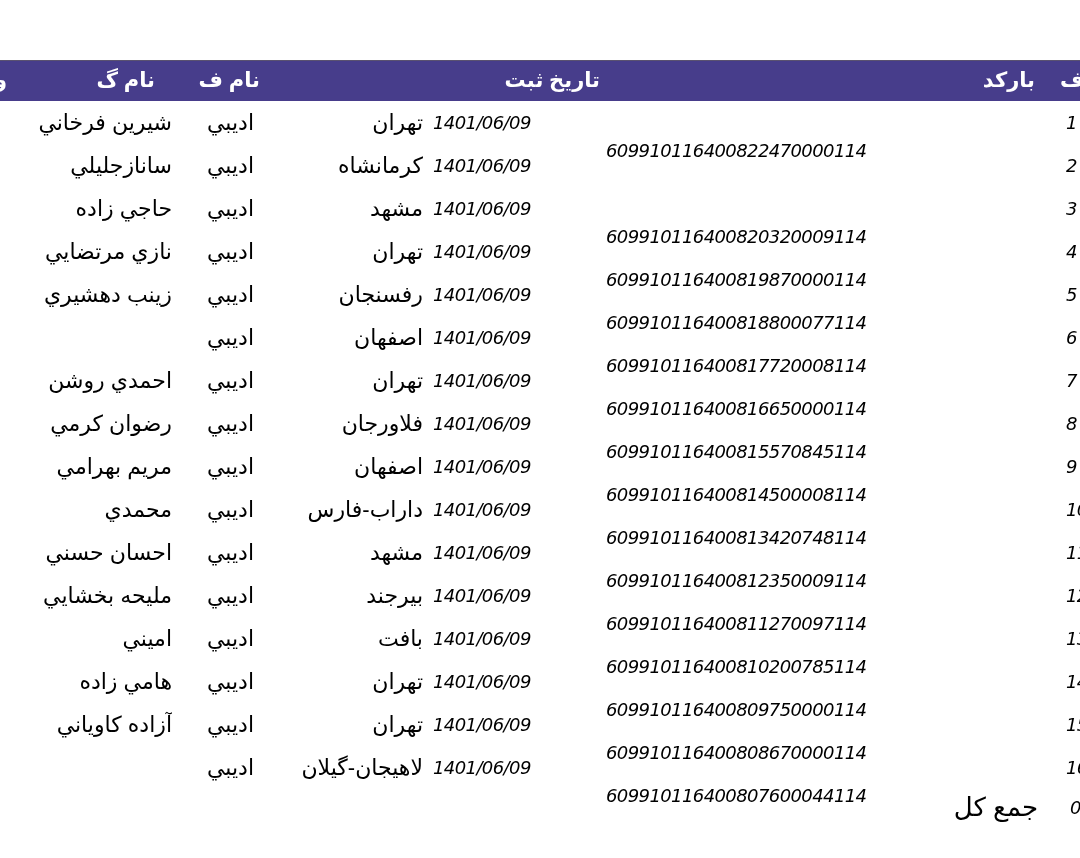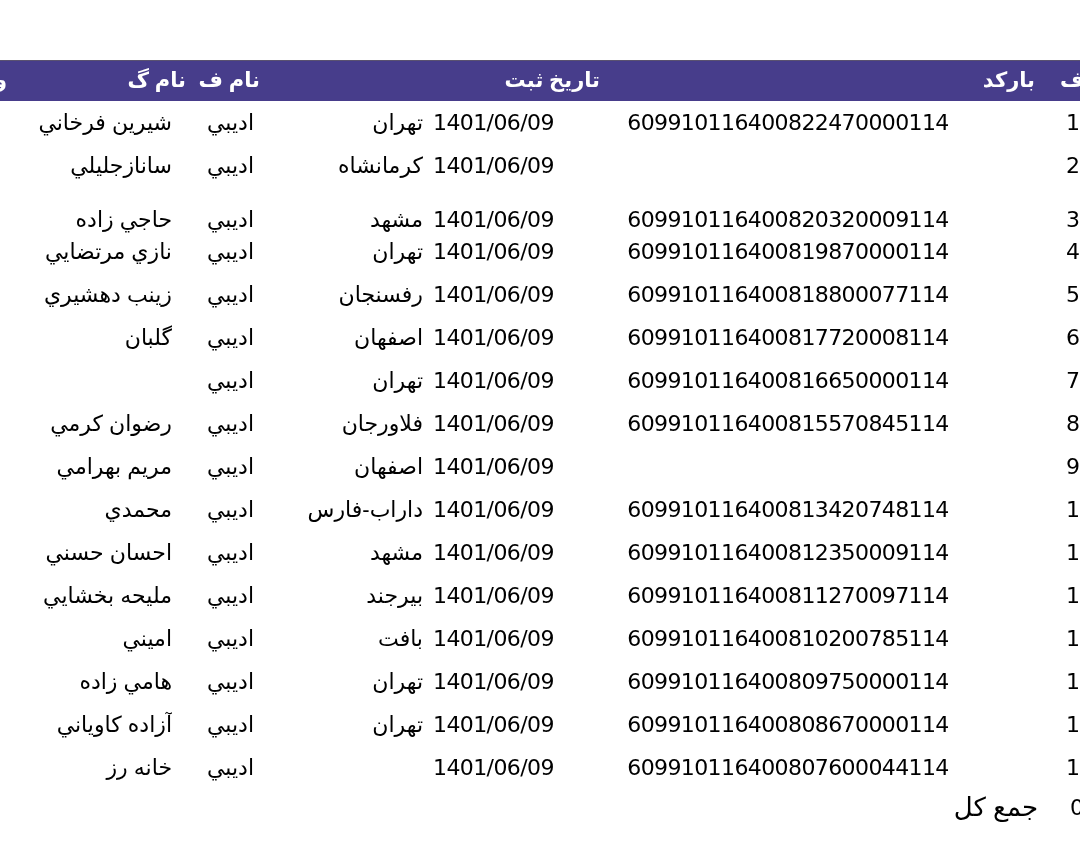--- a/index.html
+++ b/index.html
@@ -53,36 +53,37 @@
       top: 0;
       height: 43px;
       line-height: 43px;
       font-size: 22px;
       color: #000000;
       white-space: nowrap;
       overflow: hidden;
     }
     .num {
       font-family: "DejaVu Sans", sans-serif;
-      font-size: 22px;
+      font-size: 18px;
       letter-spacing: -0.6px;
       direction: ltr;
+      font-style: italic;
     }
     .ar {
       direction: rtl;
     }
     
     .c-partial { left: -8px; width: 14px; text-align: right; }
     .c-lname { left: 10px; width: 162px; text-align: right; }
     .c-fname { left: 190px; width: 64px; text-align: right; }
     .c-dest { left: 270px; width: 153px; text-align: right; }
     .c-date { left: 433px; width: 150px; text-align: left; }
-    .c-barcode { left: 606px; width: 364px; text-align: center; }
+    .c-barcode { left: 606px; width: 364px; text-align: left; margin-top: 28px; }
     .c-idx { left: 1066px; width: 60px; text-align: left; }
-    .h-lname { left: 76px; width: 110px; text-align: right; }
+    .h-lname { left: 45px; width: 110px; text-align: right; }
     .h-fname { left: 180px; width: 80px; text-align: right; }
     .h-dest { left: 300px; width: 122px; text-align: right; }
     .h-date { left: 460px; width: 140px; text-align: right; }
     .h-barcode { left: 940px; width: 95px; text-align: right; }
     .h-idx { left: 1060px; width: 30px; text-align: left; }
     .h-partial { left: -6px; width: 14px; text-align: left; }
     .total-row {
       position: absolute;
       left: 0;
       top: 786px;
@@ -117,21 +118,21 @@
         <div class="cell num c-idx">1</div>
       </div>
       <div class="row" style="top: 144px;">
         <div class="cell ar c-partial"></div>
         <div class="cell ar c-lname">سانازجليلي</div>
         <div class="cell ar c-fname">اديبي</div>
         <div class="cell ar c-dest">کرمانشاه</div>
         <div class="cell num c-date">1401/06/09</div>
         <div class="cell num c-idx">2</div>
       </div>
-      <div class="row" style="top: 198px;">
+      <div class="row" style="top: 187px;">
         <div class="cell ar c-partial"></div>
         <div class="cell ar c-lname">حاجي زاده</div>
         <div class="cell ar c-fname">اديبي</div>
         <div class="cell ar c-dest">مشهد</div>
         <div class="cell num c-date">1401/06/09</div>
         <div class="cell num c-barcode">609910116400820320009114</div>
         <div class="cell num c-idx">3</div>
       </div>
       <div class="row" style="top: 230px;">
         <div class="cell ar c-partial"></div>
@@ -146,29 +147,29 @@
         <div class="cell ar c-partial"></div>
         <div class="cell ar c-lname">زينب دهشيري</div>
         <div class="cell ar c-fname">اديبي</div>
         <div class="cell ar c-dest">رفسنجان</div>
         <div class="cell num c-date">1401/06/09</div>
         <div class="cell num c-barcode">609910116400818800077114</div>
         <div class="cell num c-idx">5</div>
       </div>
       <div class="row" style="top: 316px;">
         <div class="cell ar c-partial"></div>
-        <div class="cell ar c-lname">گلبان</div>
         <div class="cell ar c-fname">اديبي</div>
         <div class="cell ar c-dest">اصفهان</div>
         <div class="cell num c-date">1401/06/09</div>
         <div class="cell num c-barcode">609910116400817720008114</div>
         <div class="cell num c-idx">6</div>
       </div>
       <div class="row" style="top: 359px;">
         <div class="cell ar c-partial"></div>
+        <div class="cell ar c-lname">احمدي روشن</div>
         <div class="cell ar c-fname">اديبي</div>
         <div class="cell ar c-dest">تهران</div>
         <div class="cell num c-date">1401/06/09</div>
         <div class="cell num c-barcode">609910116400816650000114</div>
         <div class="cell num c-idx">7</div>
       </div>
       <div class="row" style="top: 402px;">
         <div class="cell ar c-partial"></div>
         <div class="cell ar c-lname">رضوان کرمي</div>
         <div class="cell ar c-fname">اديبي</div>
@@ -176,20 +177,21 @@
         <div class="cell num c-date">1401/06/09</div>
         <div class="cell num c-barcode">609910116400815570845114</div>
         <div class="cell num c-idx">8</div>
       </div>
       <div class="row" style="top: 445px;">
         <div class="cell ar c-partial"></div>
         <div class="cell ar c-lname">مريم بهرامي</div>
         <div class="cell ar c-fname">اديبي</div>
         <div class="cell ar c-dest">اصفهان</div>
         <div class="cell num c-date">1401/06/09</div>
+        <div class="cell num c-barcode">609910116400814500008114</div>
         <div class="cell num c-idx">9</div>
       </div>
       <div class="row" style="top: 488px;">
         <div class="cell ar c-partial"></div>
         <div class="cell ar c-lname">محمدي</div>
         <div class="cell ar c-fname">اديبي</div>
         <div class="cell ar c-dest">داراب-فارس</div>
         <div class="cell num c-date">1401/06/09</div>
         <div class="cell num c-barcode">609910116400813420748114</div>
         <div class="cell num c-idx">10</div>
@@ -234,22 +236,22 @@
         <div class="cell ar c-partial"></div>
         <div class="cell ar c-lname">آزاده کاوياني</div>
         <div class="cell ar c-fname">اديبي</div>
         <div class="cell ar c-dest">تهران</div>
         <div class="cell num c-date">1401/06/09</div>
         <div class="cell num c-barcode">609910116400808670000114</div>
         <div class="cell num c-idx">15</div>
       </div>
       <div class="row" style="top: 746px;">
         <div class="cell ar c-partial"></div>
-        <div class="cell ar c-lname">خانه رز</div>
-        <div class="cell ar c-fname">اديبي</div>
+        <div class="cell ar c-fname">اديبي</div>
+        <div class="cell ar c-dest">لاهيجان-گيلان</div>
         <div class="cell num c-date">1401/06/09</div>
         <div class="cell num c-barcode">609910116400807600044114</div>
         <div class="cell num c-idx">16</div>
       </div>
     </div>
 
   <div class="total-row">
     <div class="cell ar t-label">جمع کل</div>
     <div class="cell num t-value">0</div>
   </div>

